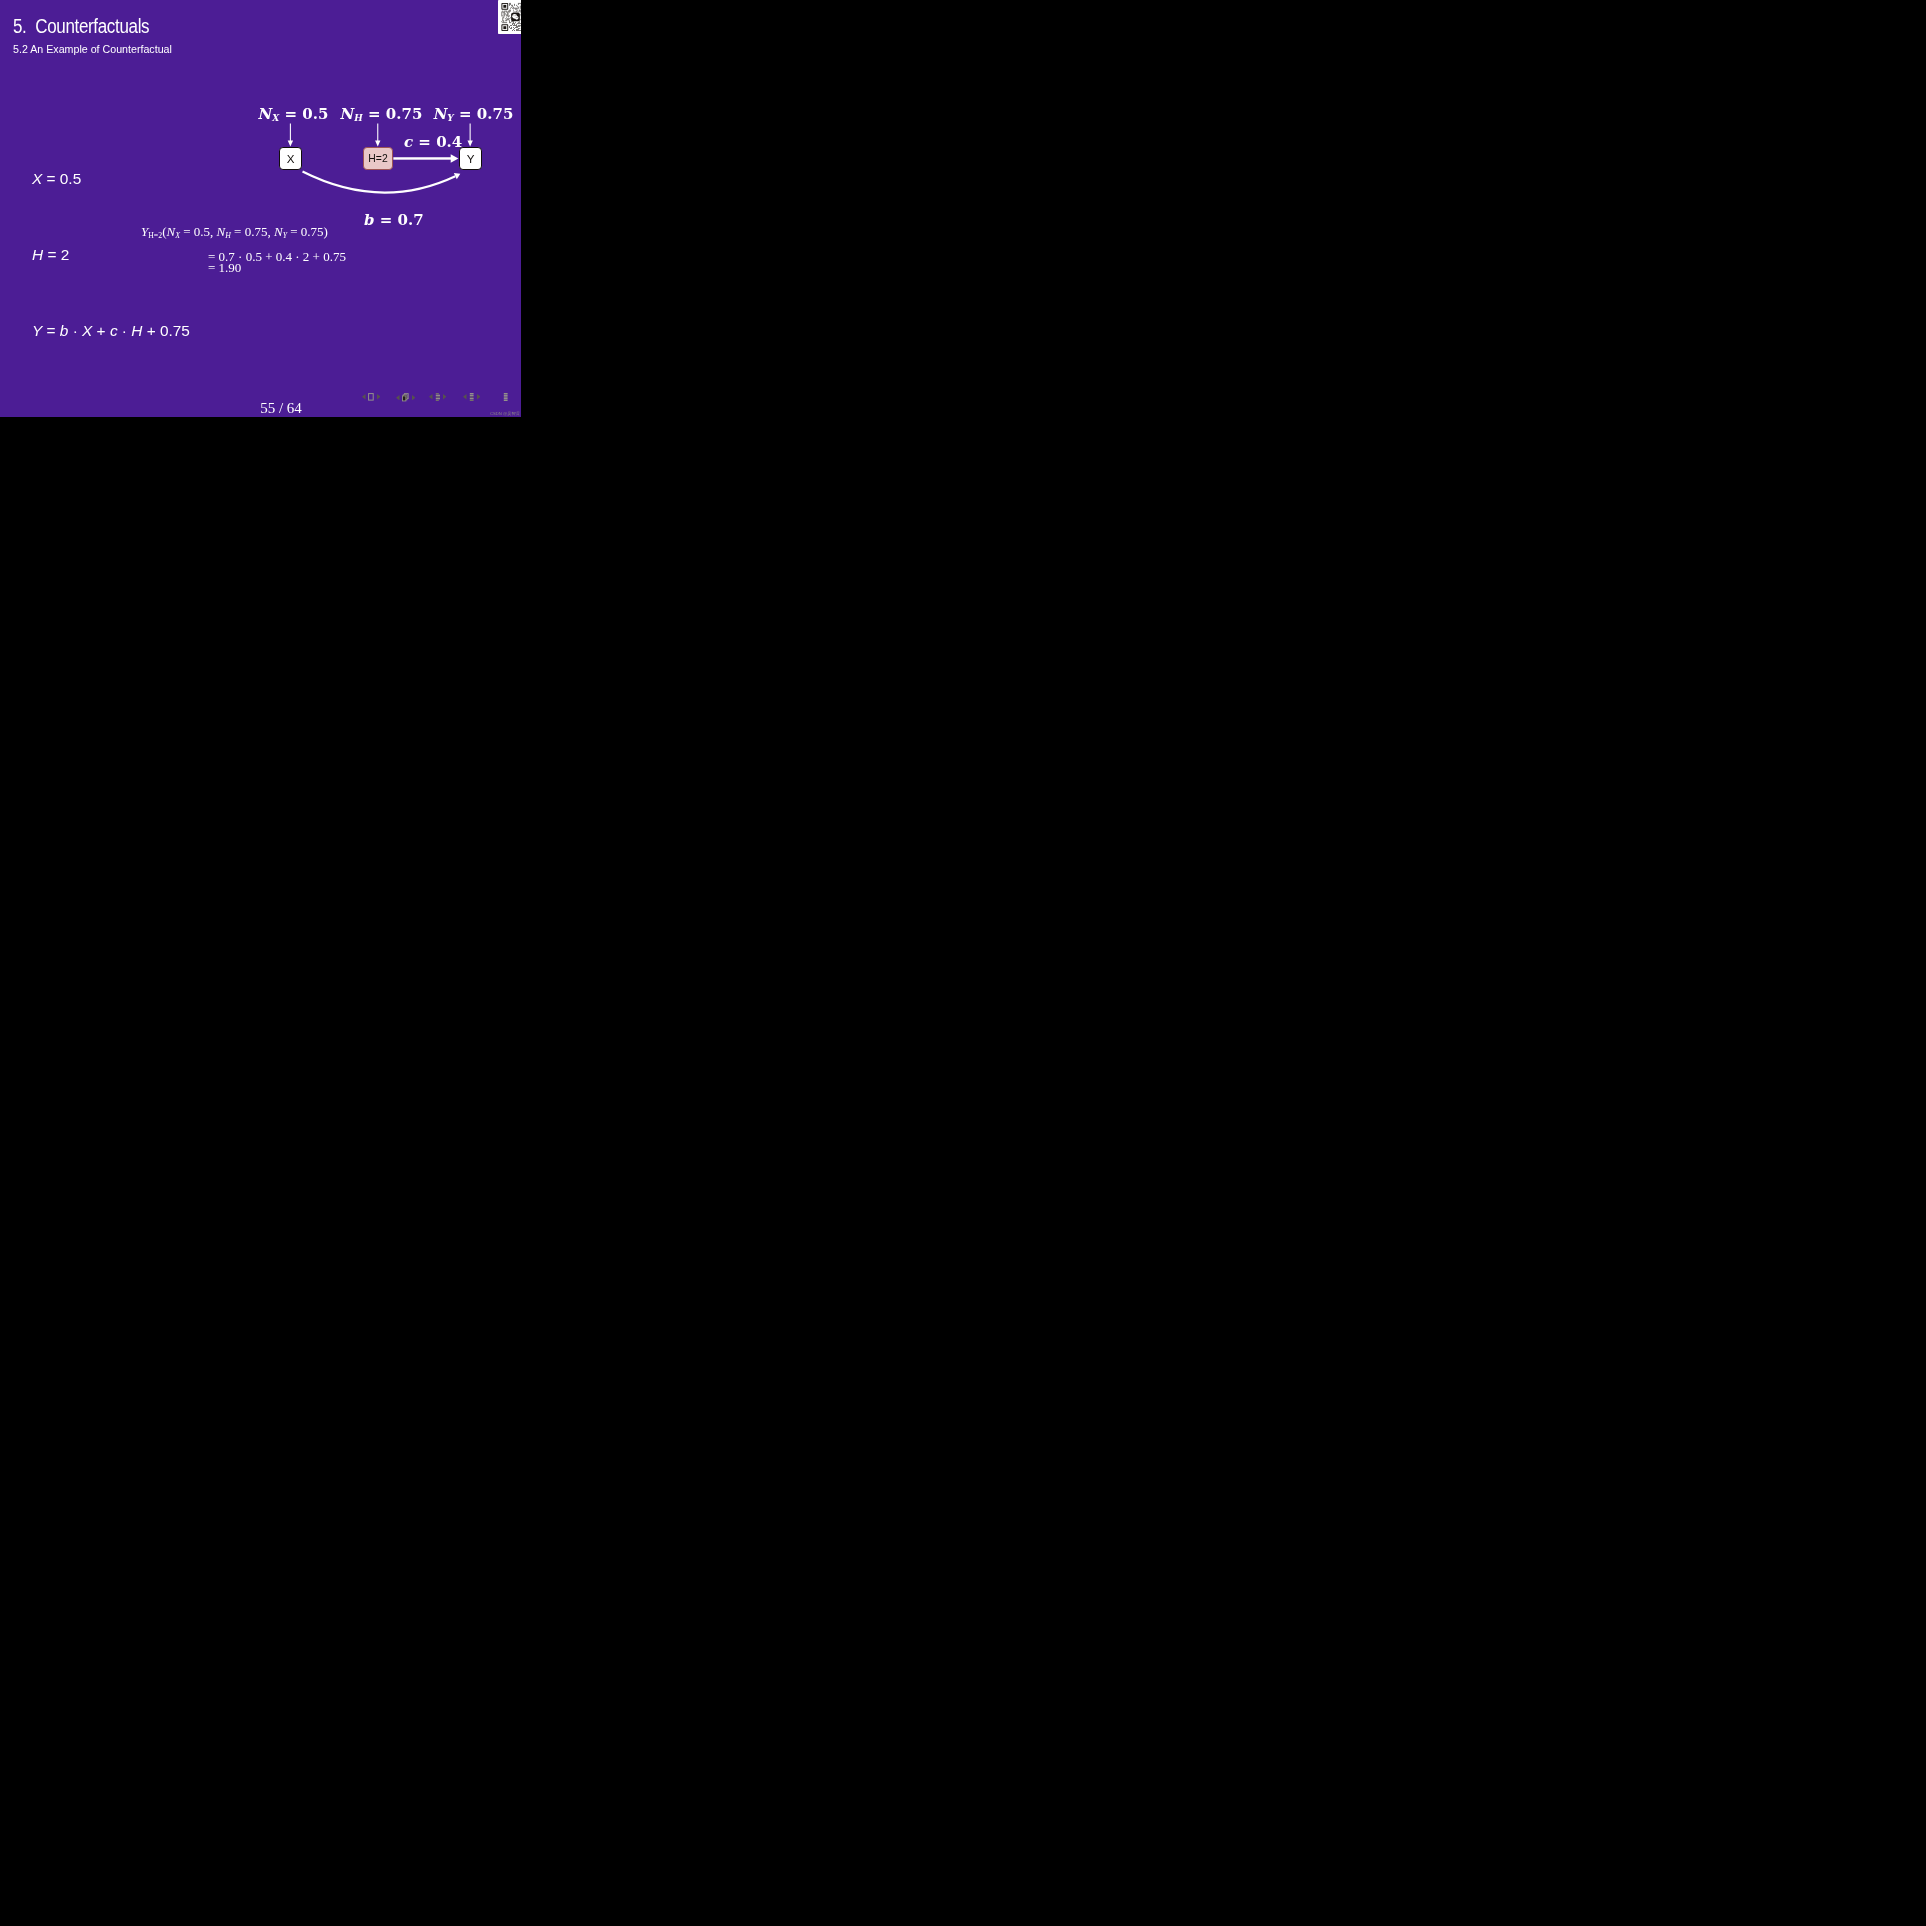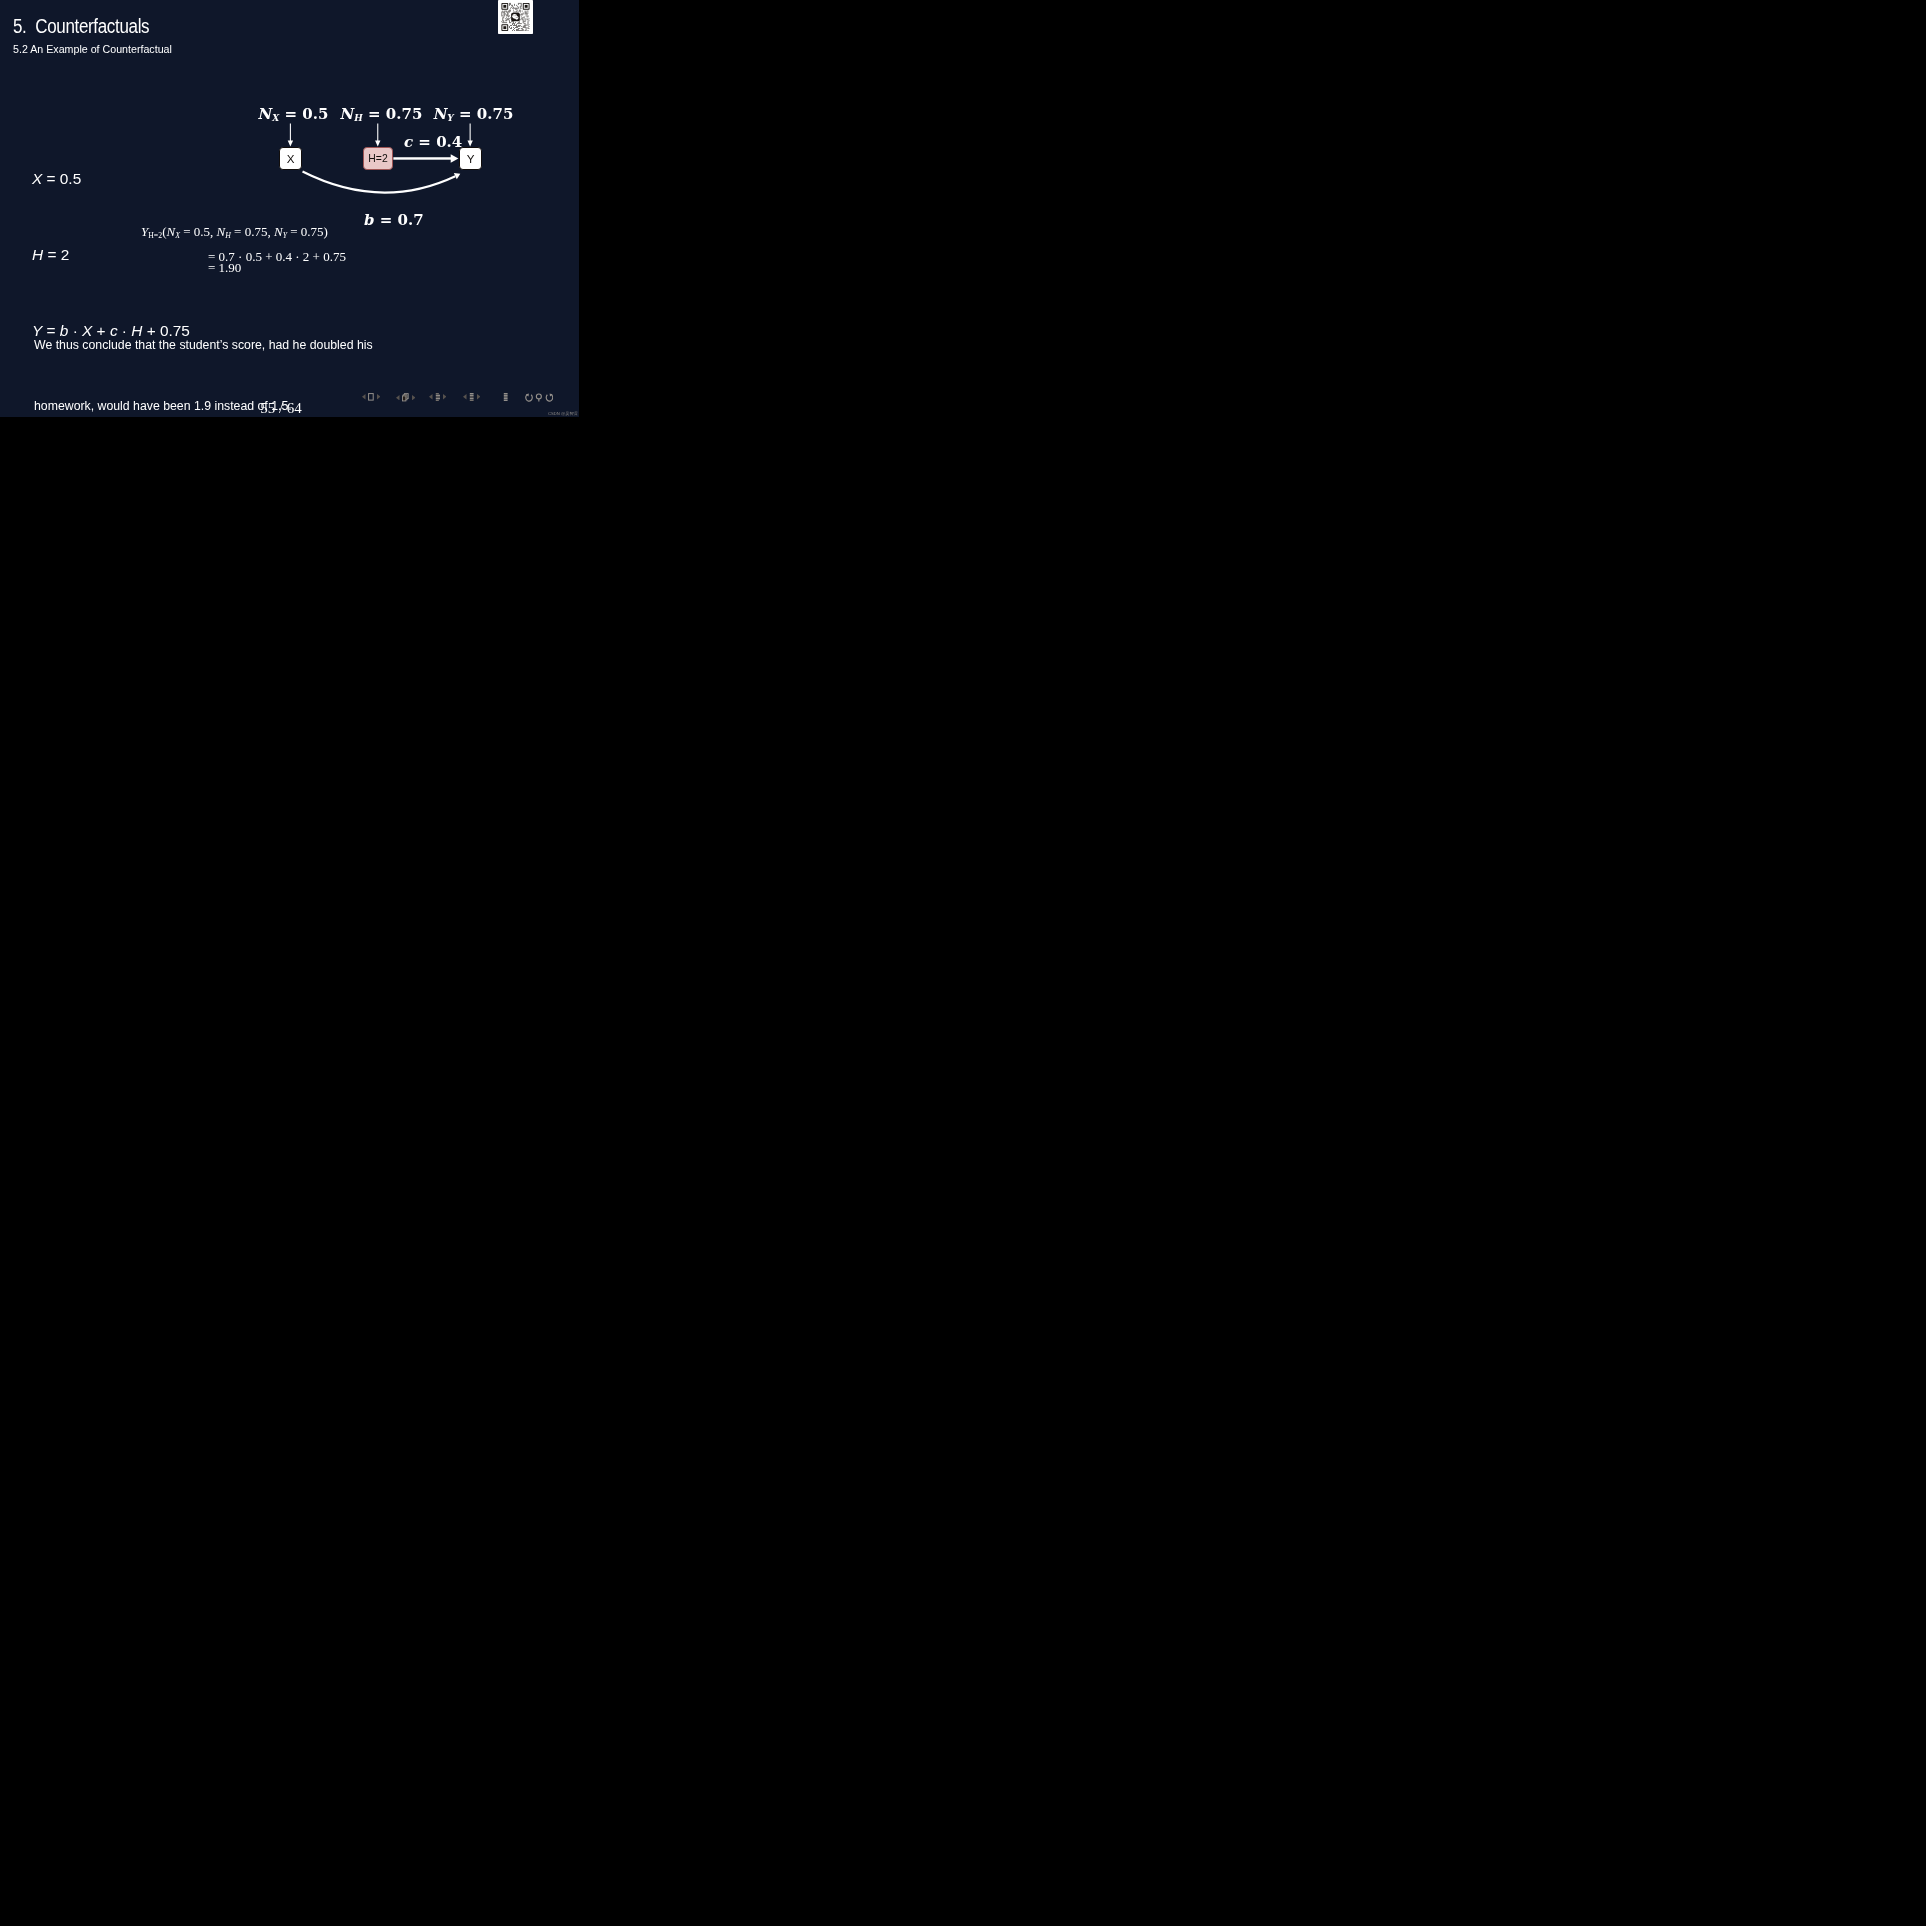--- a/index.html
+++ b/index.html
@@ -1,19 +1,19 @@
 <!DOCTYPE html>
 <html style="font-size:6.2px"><head>
 <meta charset="utf-8">
 <style>
   html,body{margin:0;padding:0;background:#000;}
   .slide{
     position:relative;
-    width:579px;height:417px;
-    background:#0f172a;
+    width:521px;height:417px;
+    background:#4c1d95;
     overflow:hidden;
     font-family:"Liberation Sans","DejaVu Sans",sans-serif;
     color:#ffffff;
   }
   
   .title{
     position:absolute;left:13px;top:13.5px;
     font-size:20px;line-height:24px;font-weight:400;
     transform:scaleX(0.85);transform-origin:left center;
     letter-spacing:-0.4px;white-space:pre;
@@ -416,24 +416,20 @@
       <span>H=2</span>
     </div>
   <div class="node node-y">
       <span>Y</span>
     </div>
 
   <div class="math-line math-l1"><span class="it">Y</span><span class="msub-up">H=2</span><span>(</span><span class="it">N</span><span class="msub">X</span><span> = 0.5, </span><span class="it">N</span><span class="msub">H</span><span> = 0.75, </span><span class="it">N</span><span class="msub">Y</span><span> = 0.75)</span></div>
   <div class="math-line math-l2">= 0.7 · 0.5 + 0.4 · 2 + 0.75</div>
   <div class="math-line math-l3">= 1.90</div>
 
-  <div class="conclusion">
-    <div>We thus conclude that the student’s score, had he doubled his</div>
-    <div>homework, would have been 1.9 instead of 1.5.</div>
-  </div>
 
   <div class="nav">
     <div class="nav-group ng1">
       <svg width="3.5" height="5.4" viewBox="0 0 9 14">
           <polygon class="ic-dark" points="9,0 0,7 9,14"></polygon>
         </svg>
       <svg width="5.8" height="7.7" viewBox="0 0 15 20">
           <rect x="1.5" y="1.5" width="12" height="17" fill="none" stroke="#94908b" stroke-width="2.6"></rect>
         </svg>
       <svg width="3.5" height="5.4" viewBox="0 0 9 14">

